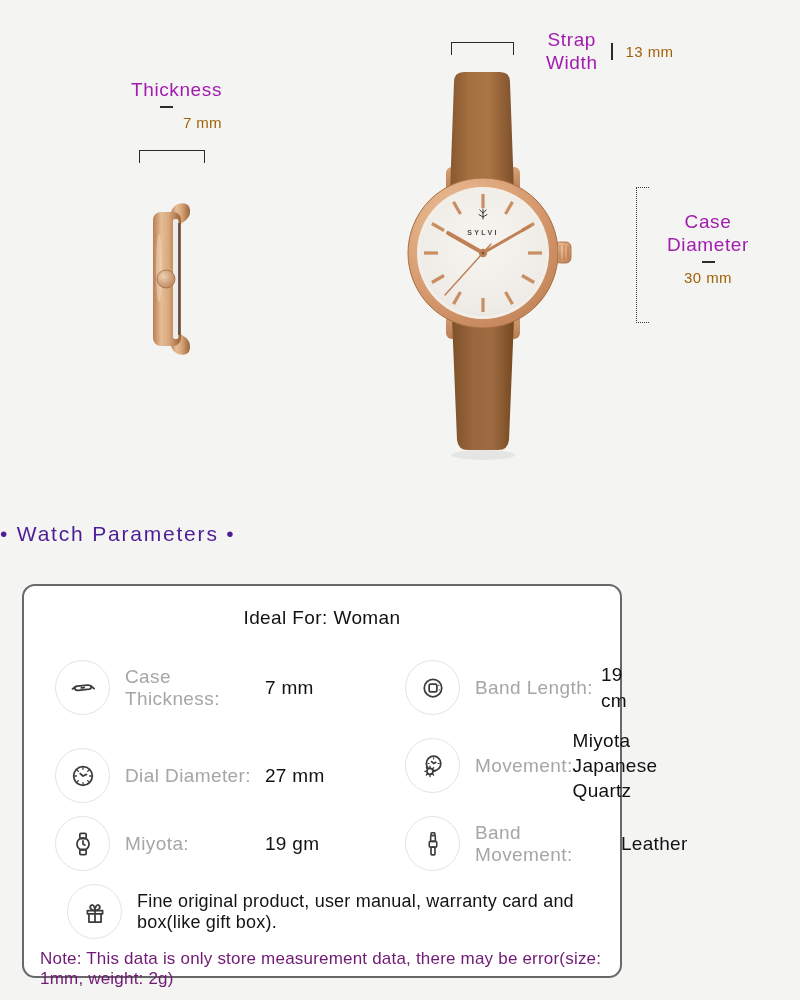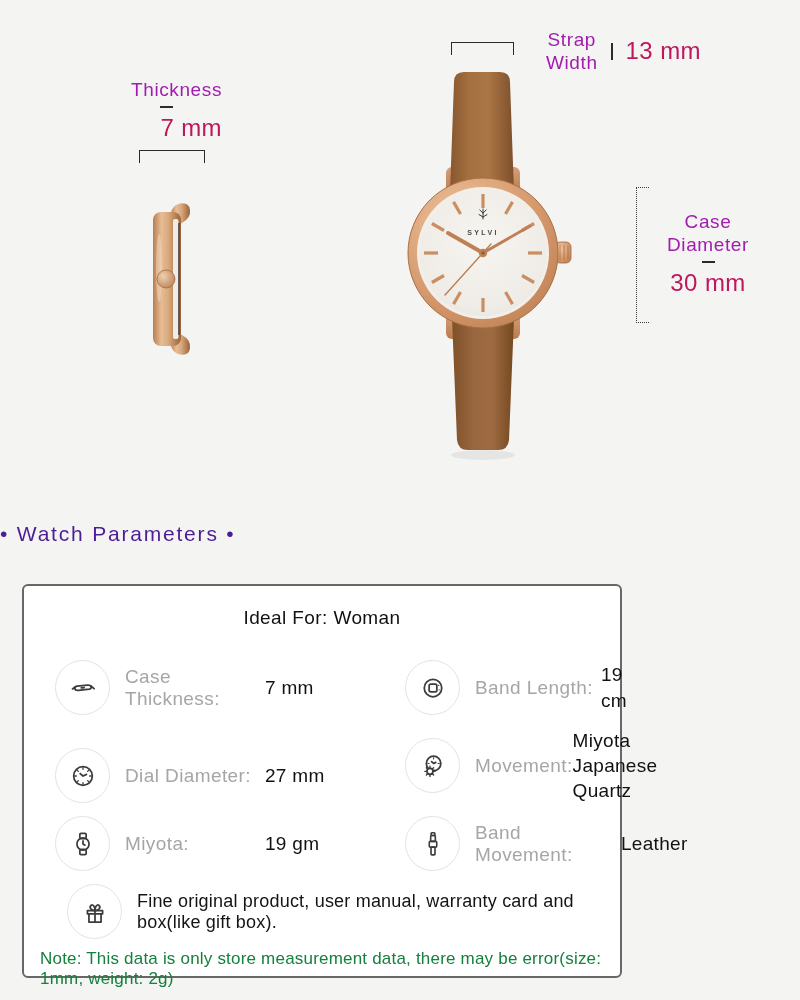--- a/index.html
+++ b/index.html
@@ -3,57 +3,57 @@
 <meta charset="utf-8">
 <style>
   html,body{margin:0;padding:0;background:#e9e9e9;}
   #stage{
     position:relative;width:800px;height:1000px;margin:0 auto;
     background:#f4f4f3;overflow:hidden;
     font-family:"Liberation Sans",sans-serif;color:#141414;
   }
   
   .ann-label{color:#a21caf;font-size:19px;letter-spacing:.6px;line-height:1.22;}
-  .ann-value{color:#be185d;font-size:24px;letter-spacing:.4px;}
+  .ann-value{color:#a16207;font-size:15px;letter-spacing:.4px;}
   .ann-dash{width:13px;height:2px;background:#2b2b2b;margin:5px auto 6px;}
   #thickness-block{position:absolute;left:110px;top:78px;width:112px;text-align:right;}
   #thickness-bracket{position:absolute;left:139px;top:150px;width:64px;height:12px;
     border-top:1.5px solid #2b2b2b;border-left:1.5px solid #2b2b2b;border-right:1.5px solid #2b2b2b;}
   #strap-bracket{position:absolute;left:451px;top:42px;width:61px;height:12px;
     border-top:1.5px solid #2b2b2b;border-left:1.5px solid #2b2b2b;border-right:1.5px solid #2b2b2b;}
   #strapwidth-block{position:absolute;left:546px;top:28px;display:flex;align-items:center;gap:13px;height:46px;}
   #strapwidth-block .ann-label{text-align:center;}
   .v-divider{width:2px;height:17px;background:#2b2b2b;}
   #case-bracket{position:absolute;left:636px;top:187px;width:12px;height:134px;
     border-left:1.5px dotted #3a3a3a;border-top:1.5px dotted #3a3a3a;border-bottom:1.5px dotted #3a3a3a;}
   #casediam-block{position:absolute;left:657px;top:210px;width:102px;text-align:center;}
   
   #side-watch{position:absolute;left:145px;top:198px;}
   #main-watch{position:absolute;left:388px;top:46px;}
   
   #params-heading{position:absolute;left:0;right:0;top:522px;text-align:left;
     color:#4c1d95;font-size:21px;letter-spacing:1.8px;}
   
   #spec-box{position:absolute;left:22px;top:584px;width:600px;height:394px;
-    box-sizing:border-box;border:2px solid #686868;border-radius:6px;background:#fff;}
+    box-sizing:border-box;border:2px solid #686868;border-radius:13px;background:#fff;}
   #ideal-for{margin-top:21px;text-align:center;font-size:19px;letter-spacing:.4px;color:#111;}
   #spec-rows{margin-top:31px;}
   .spec-row{display:flex;align-items:flex-end;padding-left:31px;margin-bottom:13px;}
   .spec-item{display:flex;align-items:center;min-height:53px;}
   .spec-item.left{flex:0 0 350px;width:350px;}
   .icon-circle{width:53px;height:53px;border:1px solid #e3e3e3;border-radius:50%;
     background:#fff;display:flex;align-items:center;justify-content:center;flex:0 0 53px;}
   .spec-label{margin-left:15px;color:#a6a6a6;font-size:19px;letter-spacing:.4px;}
   .spec-item.left .spec-label{width:140px;}
   .spec-item.right .spec-label{width:146px;}
   .spec-value{color:#121212;font-size:19px;letter-spacing:.3px;line-height:1.32;}
   .spec-item.right .spec-value{max-width:160px;}
   .package-row{display:flex;align-items:center;padding-left:43px;margin-bottom:10px;}
   .package-text{margin-left:15px;font-size:18px;letter-spacing:.2px;color:#141414;flex:1;}
-  #note-text{margin:10px 0 0 16px;font-size:17px;letter-spacing:.2px;color:#15803d;}
+  #note-text{margin:10px 0 0 16px;font-size:17px;letter-spacing:.2px;color:#701a75;}
   .ico{display:block;}
 </style>
 </head>
 <body>
 
 <div id="stage">
 
   <div id="thickness-block">
     <div class="ann-label">Thickness</div>
     <div class="ann-dash"></div>

